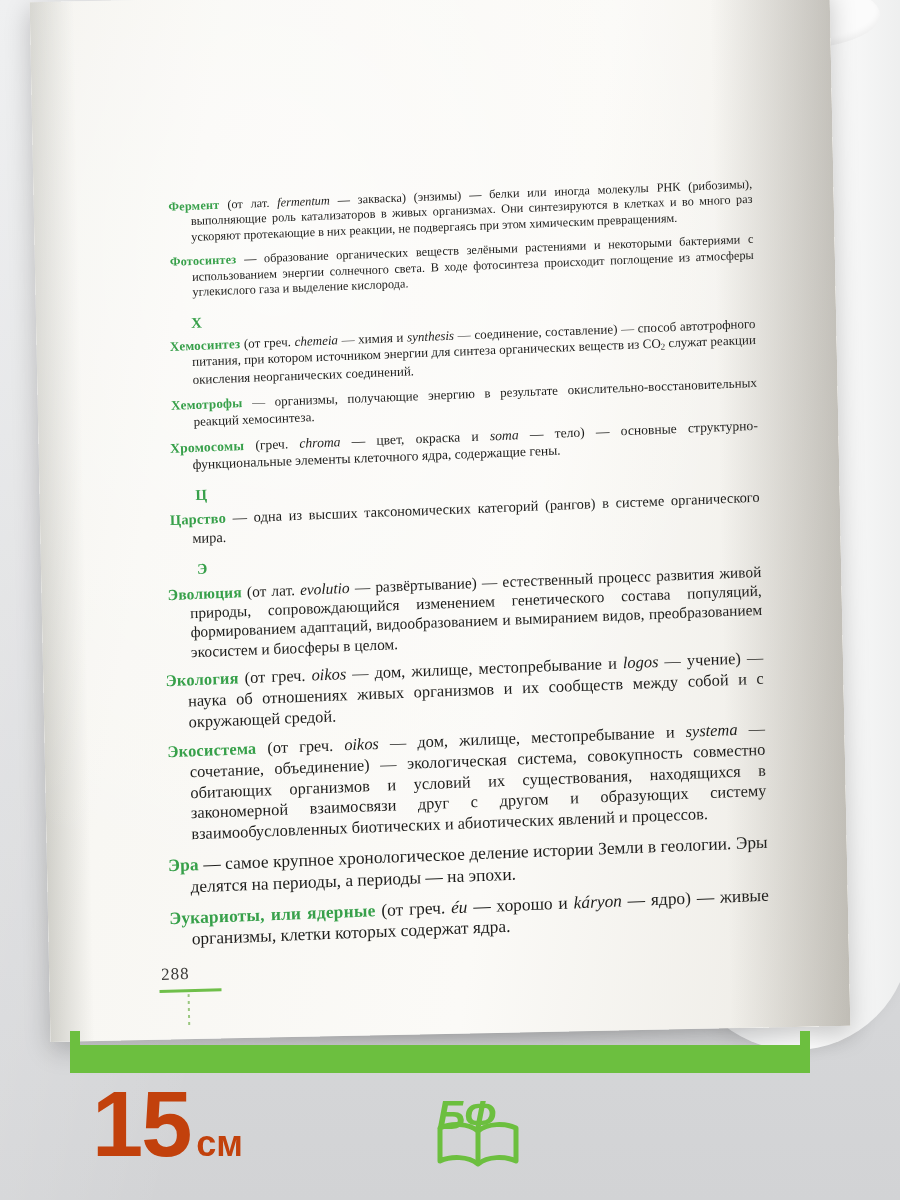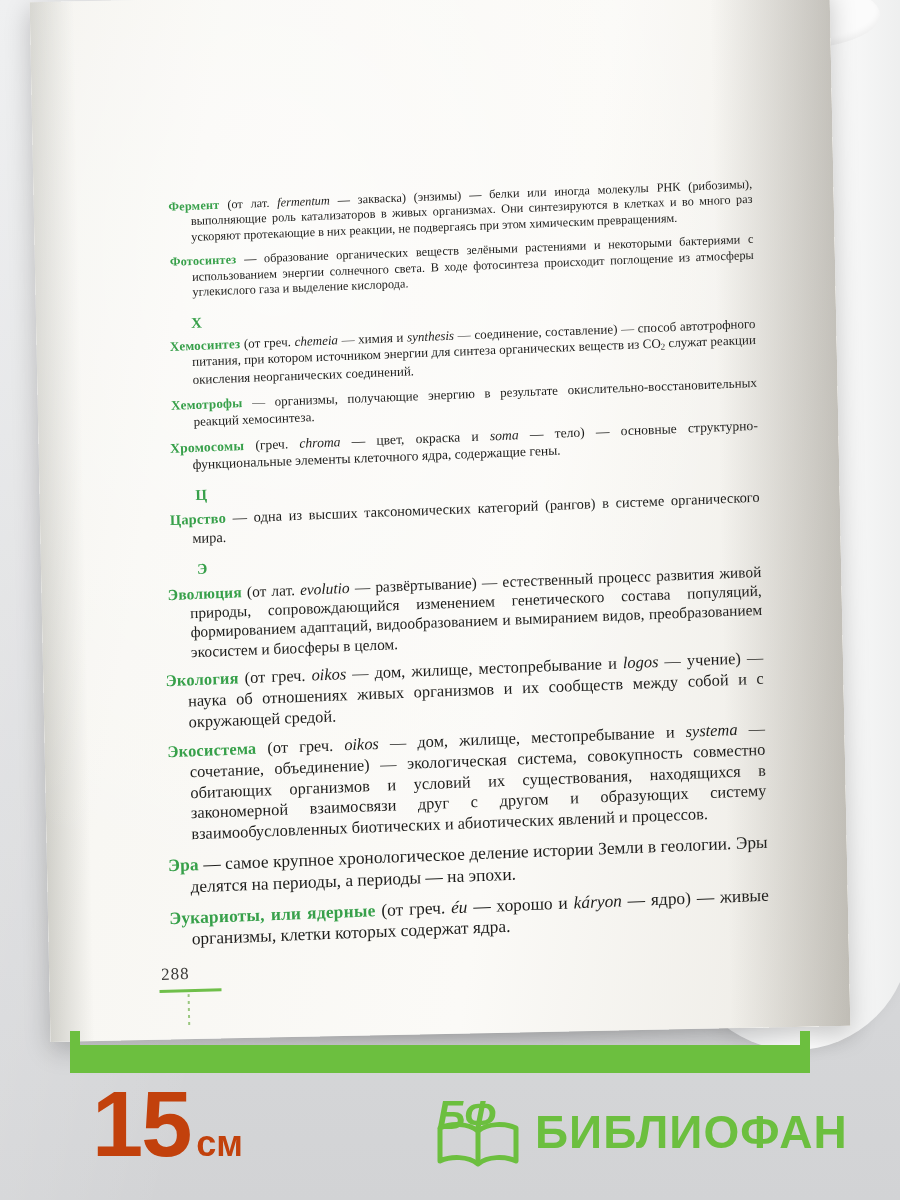--- a/index.html
+++ b/index.html
@@ -232,14 +232,13 @@
 </div>
 
 <div class="brand">
   <div class="brand-mark">
     <span class="bf">БФ</span>
     <svg width="86" height="46" viewBox="0 0 86 46">
       <path d="M43 10 C33 2, 16 2, 5 7 L5 40 C16 35, 33 35, 43 43 C53 35, 70 35, 81 40 L81 7 C70 2, 53 2, 43 10 Z" fill="none" stroke="#6cbf3f" stroke-width="5" stroke-linejoin="round"></path>
       <line x1="43" y1="10" x2="43" y2="43" stroke="#6cbf3f" stroke-width="5"></line>
     </svg>
   </div>
-  <div class="brand-name">БИБЛИОФАН</div>
 </div>
 
 </body></html>

